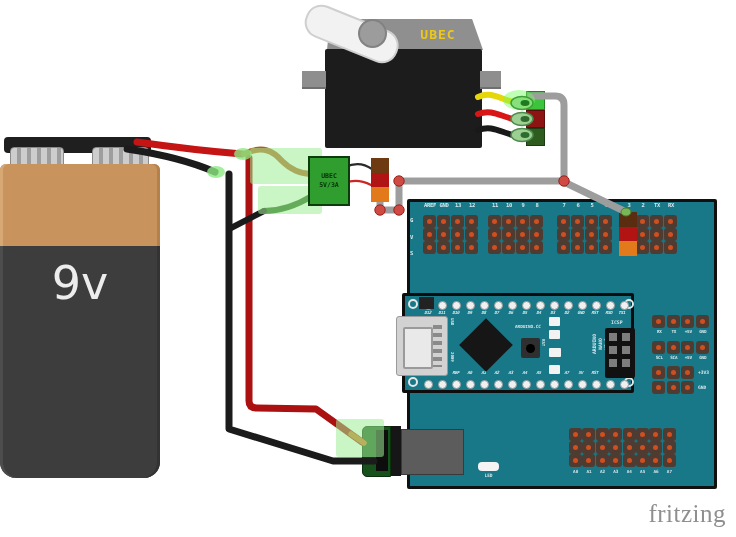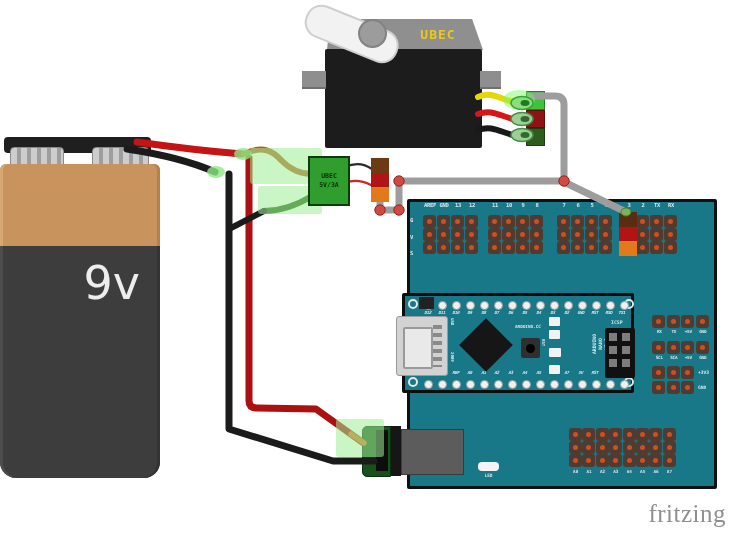--- a/index.html
+++ b/index.html
@@ -8,21 +8,21 @@
   .abs{position:absolute;}
 
   
   .bat-cap{left:4px;top:137px;width:147px;height:16px;background:#1f1f1f;border-radius:4px;}
   .bat-term{top:147px;height:20px;border:1px solid #8a8a8a;border-radius:4px;
     background:repeating-linear-gradient(90deg,#cdcdcd 0 6px,#9e9e9e 6px 10px);}
   .bat-tan{left:0;top:164px;width:160px;height:82px;background:#c8935c;border-radius:6px 6px 0 0;
            box-shadow:inset 3px 0 0 #d7a873, inset -3px 0 0 #b5814b;}
   .bat-dark{left:0;top:246px;width:160px;height:232px;background:#3d3d3d;border-radius:0 0 16px 16px;
            box-shadow:inset 3px 0 0 #4d4d4d, inset -3px 0 0 #333;}
-  .bat-label{left:20px;top:256px;width:120px;text-align:right;font-family:"DejaVu Sans",sans-serif;
+  .bat-label{left:20px;top:256px;width:120px;text-align:center;font-family:"DejaVu Sans",sans-serif;
            font-size:46px;color:#ededed;}
 
   
   .servo-horn{left:306px;top:4px;width:94px;height:30px;background:#f2f2f2;border:2px solid #cfcfcf;
            border-radius:16px;transform:rotate(22deg);transform-origin:14px 15px;}
   .servo-circle{left:358px;top:19px;width:25px;height:25px;background:#9c9c9c;border:2px solid #828282;border-radius:50%;}
   .servo-band{left:327px;top:19px;width:156px;height:31px;background:#8f8f8f;
            clip-path:polygon(2% 0,93% 0,100% 100%,0 100%);}
   .servo-label{left:72px;top:8px;width:78px;text-align:center;font-size:13px;font-weight:bold;
            color:#ecc81c;letter-spacing:1px;}

